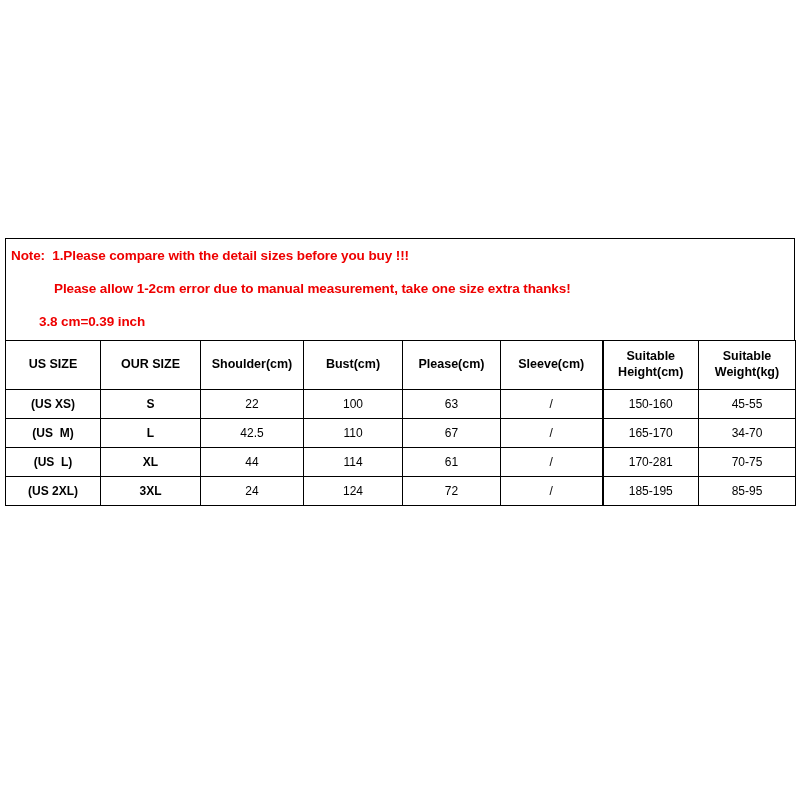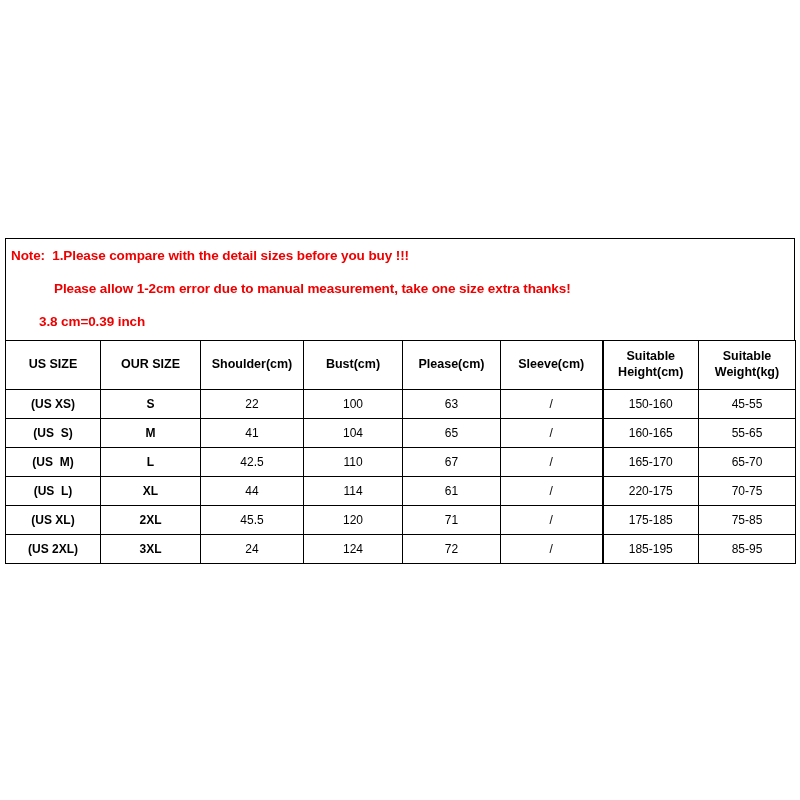--- a/index.html
+++ b/index.html
@@ -158,58 +158,38 @@
         <td class="c-ussize">(US XS)</td>
         <td class="c-oursize">S</td>
         <td>22</td>
         <td>100</td>
         <td>63</td>
         <td>/</td>
         <td class="thick-left">150-160</td>
         <td>45-55</td>
       </tr>
       <tr>
-        <td class="c-ussize">(US  S)</td>
-        <td class="c-oursize">M</td>
-        <td>41</td>
-        <td>104</td>
-        <td>65</td>
-        <td>/</td>
-        <td class="thick-left">160-165</td>
-        <td>55-65</td>
-      </tr>
-      <tr>
         <td class="c-ussize">(US  M)</td>
         <td class="c-oursize">L</td>
         <td>42.5</td>
         <td>110</td>
         <td>67</td>
         <td>/</td>
         <td class="thick-left">165-170</td>
-        <td>65-70</td>
+        <td>34-70</td>
       </tr>
       <tr>
         <td class="c-ussize">(US  L)</td>
         <td class="c-oursize">XL</td>
         <td>44</td>
         <td>114</td>
         <td>61</td>
         <td>/</td>
-        <td class="thick-left">220-175</td>
+        <td class="thick-left">170-281</td>
         <td>70-75</td>
-      </tr>
-      <tr>
-        <td class="c-ussize">(US XL)</td>
-        <td class="c-oursize">2XL</td>
-        <td>45.5</td>
-        <td>120</td>
-        <td>71</td>
-        <td>/</td>
-        <td class="thick-left">175-185</td>
-        <td>75-85</td>
       </tr>
       <tr>
         <td class="c-ussize">(US 2XL)</td>
         <td class="c-oursize">3XL</td>
         <td>24</td>
         <td>124</td>
         <td>72</td>
         <td>/</td>
         <td class="thick-left">185-195</td>
         <td>85-95</td>

